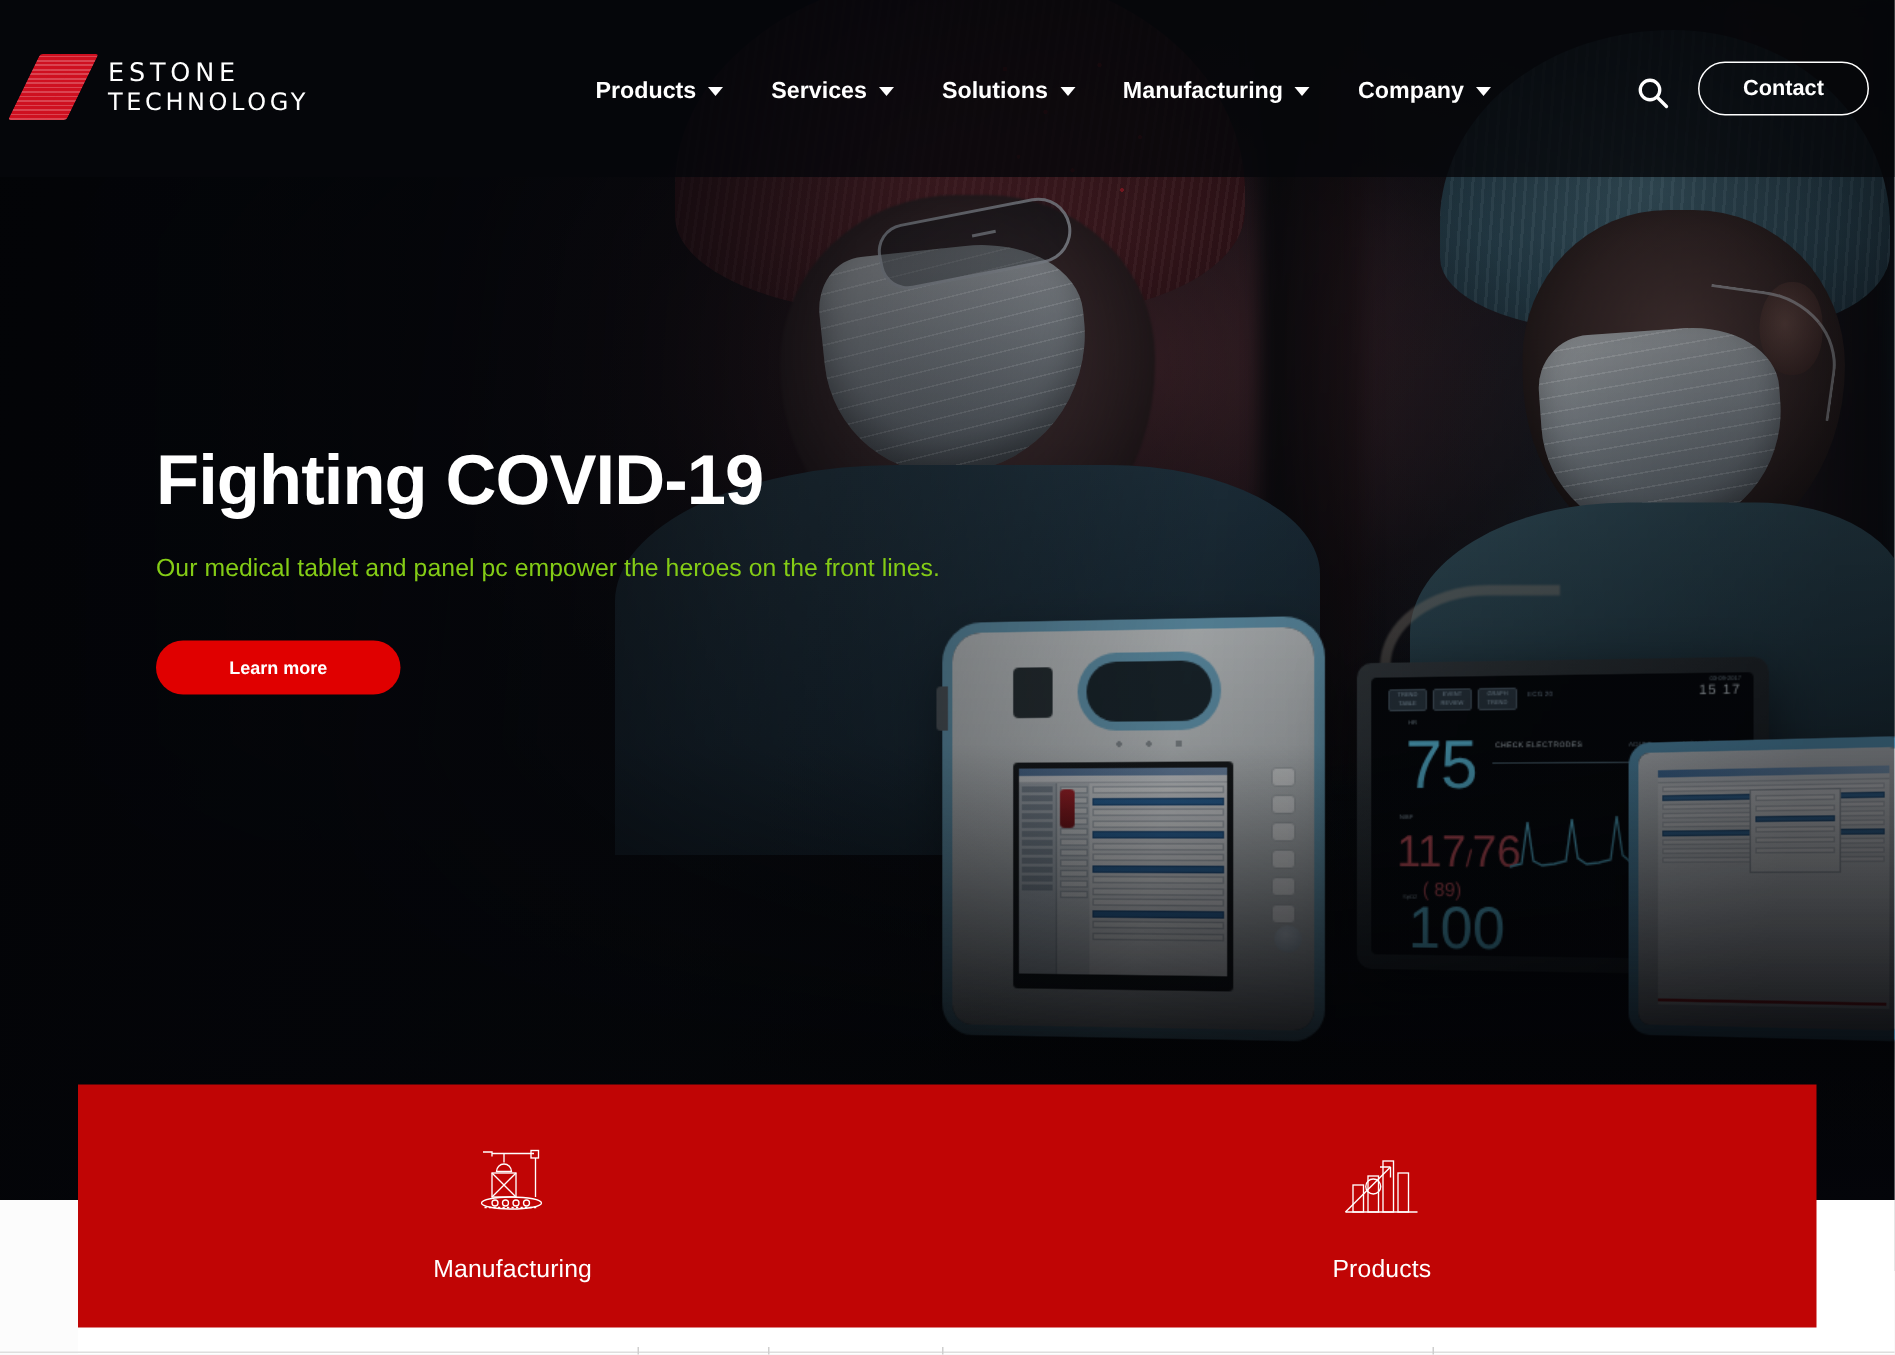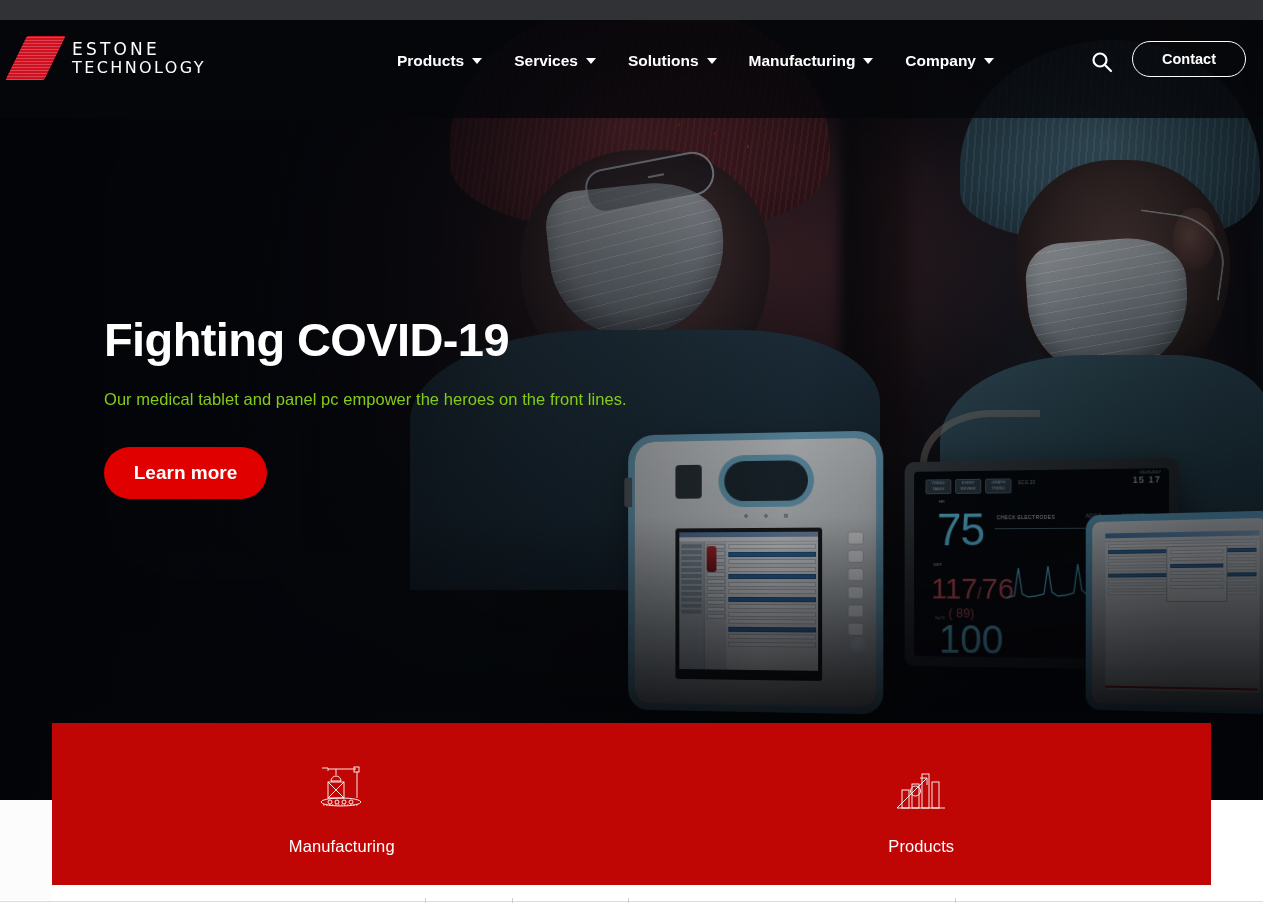--- a/index.html
+++ b/index.html
@@ -21,21 +21,20 @@
   }
 
   
   .hero {
     position: absolute;
     left: 0; top: 0;
     width: 1263px;
     height: 800px;
     overflow: hidden;
     background: #05060a;
-    margin-top: 20px;
   }
 
   .hero-photo {
     position: absolute;
     inset: 0;
     overflow: hidden;
   }
 
   
   .or-base {
@@ -335,23 +334,23 @@
     color: #ffffff; font-size: 47px; font-weight: bold;
     letter-spacing: -0.6px; line-height: 1.05;
   }
   .hero-sub {
     margin-top: 26px;
     color: #84cc16; font-size: 16.5px; font-weight: normal;
     letter-spacing: .05px;
   }
   .hero-cta {
     margin-top: 38px;
-    width: 163px; height: 52px;
+    width: 163px; height: 36px;
     background: #e00000; border: none; border-radius: 26px;
-    color: #ffffff; font-size: 19px; font-weight: bold;
+    color: #ffffff; font-size: 12px; font-weight: bold;
     cursor: pointer;
     display: flex; align-items: center; justify-content: center;
   }
 
   
   .features {
     position: absolute; left: 52px; top: 723px;
     width: 1159px; height: 162px;
     background: #c00505;
     display: flex; z-index: 25;

